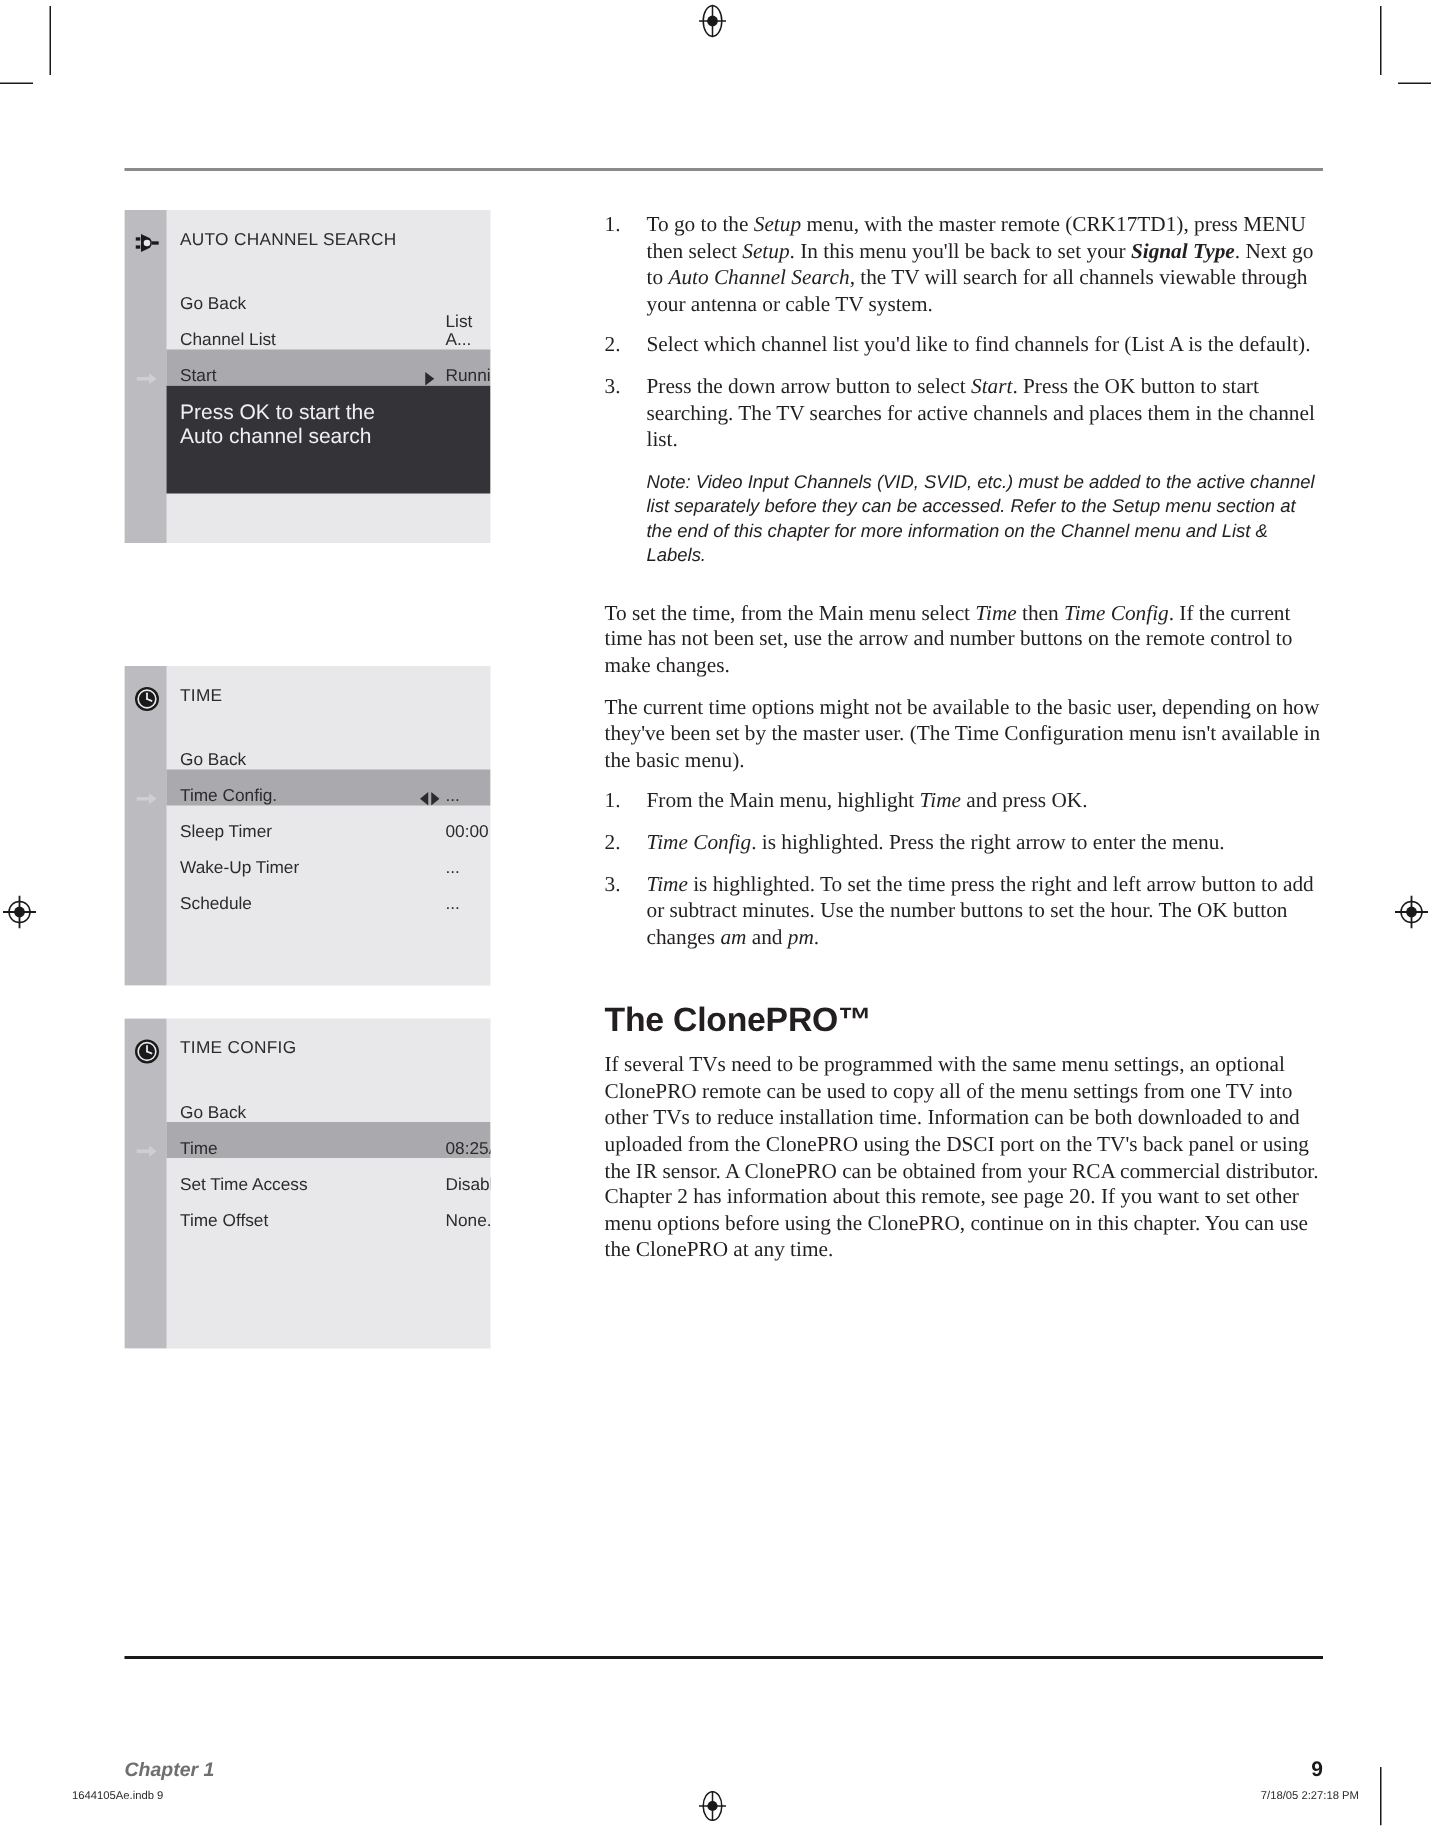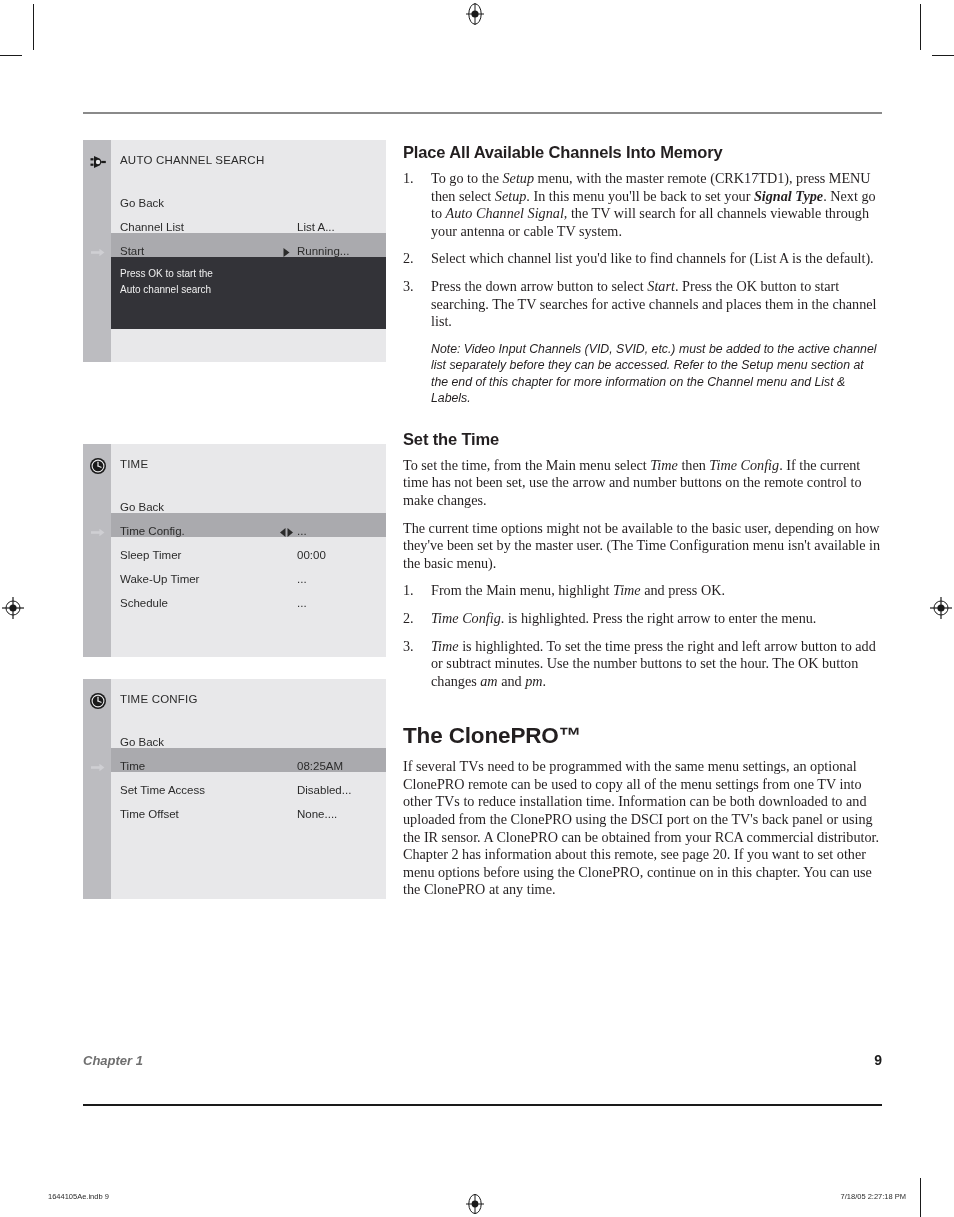--- a/index.html
+++ b/index.html
@@ -49,21 +49,21 @@
   }
   .col-right {
     position: absolute;
     left: 403px; top: 142px;
     width: 480px;
   }
 
   
   .osd {
     position: relative;
-    width: 303px;
+    width: 244px;
     background: #e8e8ea;
     font-family: "Liberation Sans", sans-serif;
     color: #2b2b2b;
     overflow: hidden;
   }
   .osd-rail {
     position: absolute;
     left: 0; top: 0; bottom: 0;
     width: 28px;
     background: #bcbcc0;
@@ -106,21 +106,21 @@
   .osd-row.hl { background: #aaaaae; }
   .osd-cursor {
     position: absolute;
     left: -20px;
     width: 14px; height: 10px;
     display: flex; align-items: center;
   }
   .osd-help {
     background: #333338;
     color: #f0f0f0;
-    font-size: 10px;
+    font-size: 14px;
     padding: 9px 0 0 9px;
     line-height: 16px;
   }
   .tri { display:block; }
 
   
   h2.head {
     font-family: "Liberation Sans", sans-serif;
     font-weight: bold;
     font-size: 16.5px;
@@ -166,21 +166,21 @@
     font-family: "Liberation Sans", sans-serif;
     font-style: italic;
     font-size: 12.3px;
     line-height: 16.5px;
     margin: 2px 0 0 28px;
   }
 
   
   .footer {
     position: absolute;
-    left: 83px; top: 1052px;
+    left: 83px; top: 1171px;
     width: 799px;
     display: flex;
     align-items: baseline;
     justify-content: space-between;
     font-family: "Liberation Sans", sans-serif;
   }
   .footer .chap {
     font-style: italic;
     font-weight: bold;
     font-size: 13px;
@@ -399,46 +399,44 @@
           <span class="val">None....</span>
         </div>
       </div>
     </div>
 
   </div>
 
   <div class="col-right">
 
     <div class="sec">
-      <h2 class="head">Place All Available Channels Into Memory</h2>
 
       <ol class="steps">
         <li>
           <span class="num">1.</span>
-          <span><span>To go to the </span><em>Setup</em><span> menu, with the master remote (CRK17TD1), press MENU then select </span><em>Setup</em><span>. In this menu you'll be back to set your </span><span class="bi">Signal Type</span><span>. Next go to </span><em>Auto Channel Signal,</em><span> the TV will search for all channels viewable through your antenna or cable TV system.</span></span>
+          <span><span>To go to the </span><em>Setup</em><span> menu, with the master remote (CRK17TD1), press MENU then select </span><em>Setup</em><span>. In this menu you'll be back to set your </span><span class="bi">Signal Type</span><span>. Next go to </span><em>Auto Channel Search,</em><span> the TV will search for all channels viewable through your antenna or cable TV system.</span></span>
         </li>
 
         <li>
           <span class="num">2.</span>
           <span>Select which channel list you'd like to find channels for (List A is the default).</span>
         </li>
 
         <li>
           <span class="num">3.</span>
           <span><span>Press the down arrow button to select </span><em>Start</em><span>. Press the OK button to start searching. The TV searches for active channels and places them in the channel list.</span></span>
         </li>
       </ol>
 
       <p class="note">Note: Video Input Channels (VID, SVID, etc.) must be added to the active channel list separately before they can be accessed. Refer to the Setup menu section at the end of this chapter for more information on the Channel menu and List &amp; Labels.</p>
     </div>
 
     <div class="gap-2"></div>
 
     <div class="sec">
-      <h2 class="head">Set the Time</h2>
 
       <p class="body"><span>To set the time, from the Main menu select </span><em>Time</em><span> then </span><em>Time Config</em><span>. If the current time has not been set, use the arrow and number buttons on the remote control to make changes.</span></p>
 
       <p class="body">The current time options might not be available to the basic user, depending on how they've been set by the master user. (The Time Configuration menu isn't available in the basic menu).</p>
 
       <ol class="steps">
         <li>
           <span class="num">1.</span>
           <span><span>From the Main menu, highlight </span><em>Time</em><span> and press OK.</span></span>
         </li>

